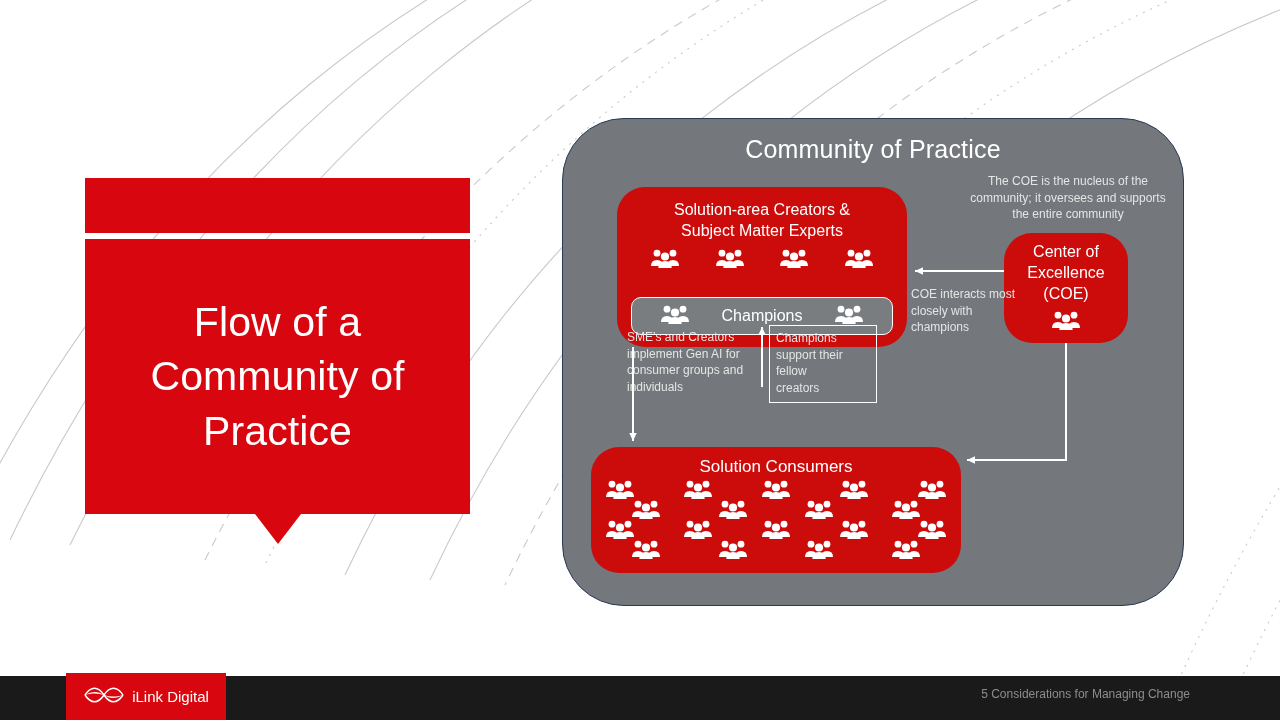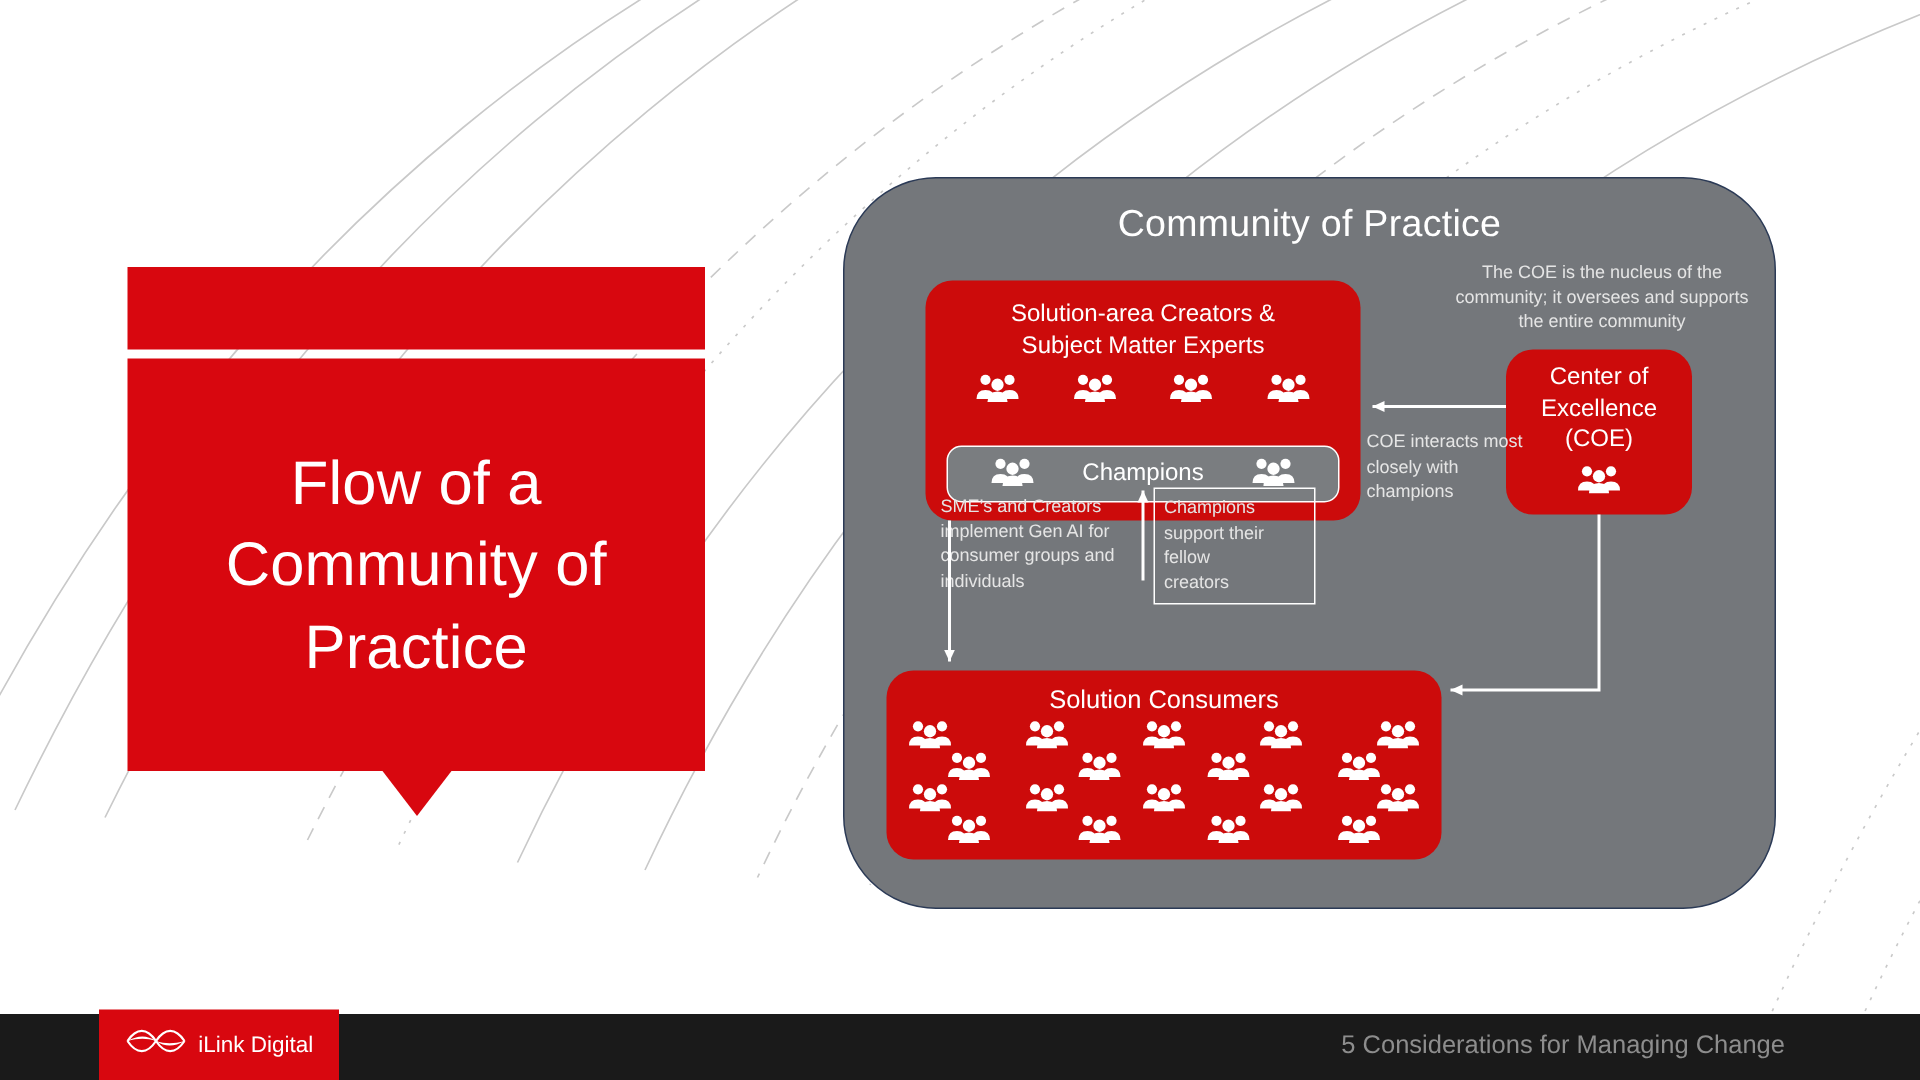--- a/index.html
+++ b/index.html
@@ -37,21 +37,21 @@
     background:#74777b; border:1.5px solid #2b3a56; border-radius:62px;
     z-index:2;
   }
   .cop-title {
     position:absolute; top:16px; left:0; width:100%;
     text-align:center; color:#ffffff; font-size:25px; font-weight:400;
     letter-spacing:.2px;
   }
 
   
-  .rbox { position:absolute; background:#cc0b0b; border-radius:18px; }
+  .rbox { position:absolute; background:#cc0b0b; border-radius:28px; }
 
   .creators { left:54px; top:68px; width:290px; height:160px; }
   .creators-title {
     color:#fff; font-size:16px; line-height:1.33; text-align:center;
     padding-top:12px; font-weight:400; white-space:pre-line;
   }
   .creators-icons {
     display:flex; justify-content:space-around; align-items:center;
     padding:6px 16px 0 16px;
   }
@@ -98,21 +98,21 @@
     position:absolute; left:0; bottom:0; width:1280px; height:44px;
     background:#1a1a1a; z-index:4;
   }
   .footer-logo {
     position:absolute; left:66px; bottom:0; width:160px; height:47px;
     background:#d8070f; display:flex; align-items:center; justify-content:center;
     gap:7px; z-index:5;
   }
   .footer-logo-text { color:#ffffff; font-size:15px; font-weight:400; }
   .footer-right {
-    position:absolute; right:90px; top:11px; color:#8d8d8d; font-size:17px;
+    position:absolute; right:90px; top:11px; color:#8d8d8d; font-size:12px;
   }
 </style>
 </head>
 <body>
 
 <svg id="bg-arcs" viewBox="0 0 1280 720" xmlns="http://www.w3.org/2000/svg">
   <g fill="none" stroke="#c9c9c9" stroke-width="1.1">
     <path d="M 760 -140 C 430 -60 150 160 -30 520"></path>
     <path d="M 820 -150 C 480 -70 195 155 10 540"></path>
     <path d="M 905 -160 C 560 -80 265 150 70 545"></path>

